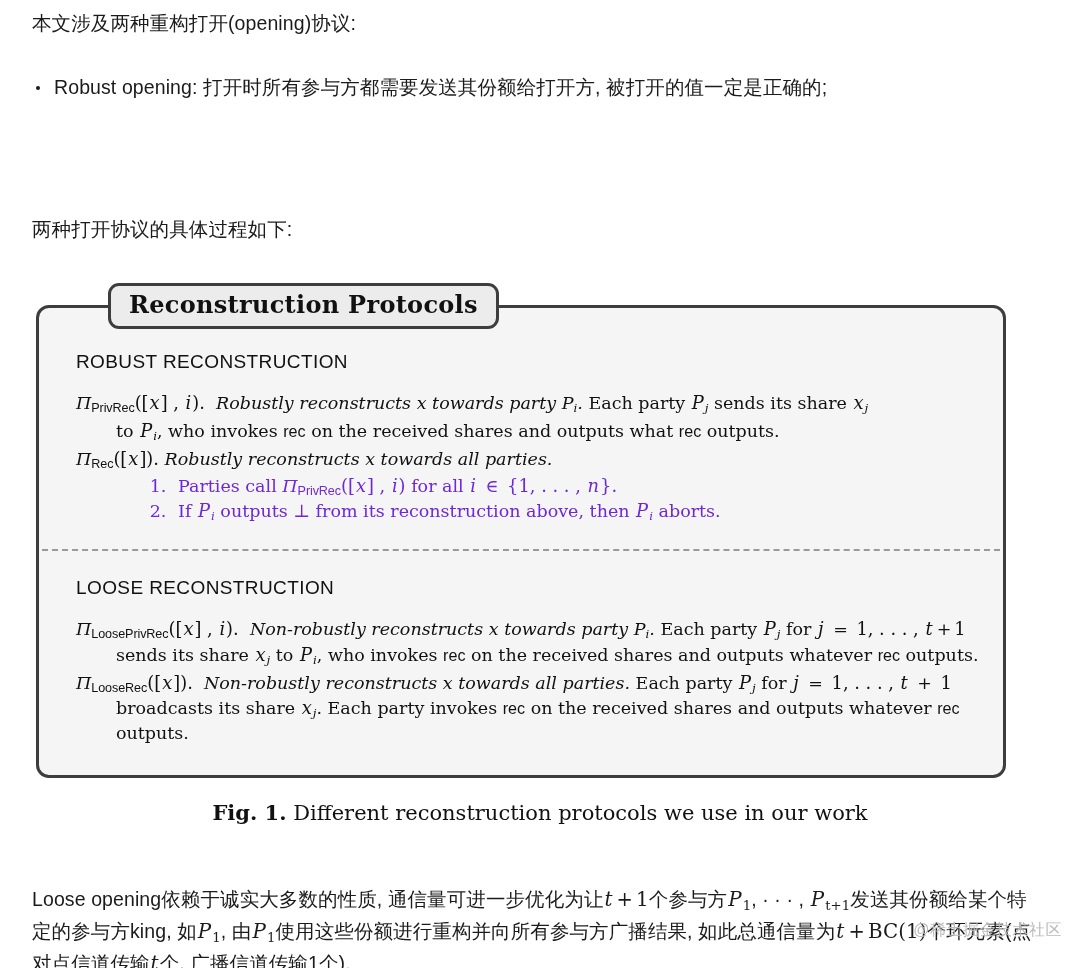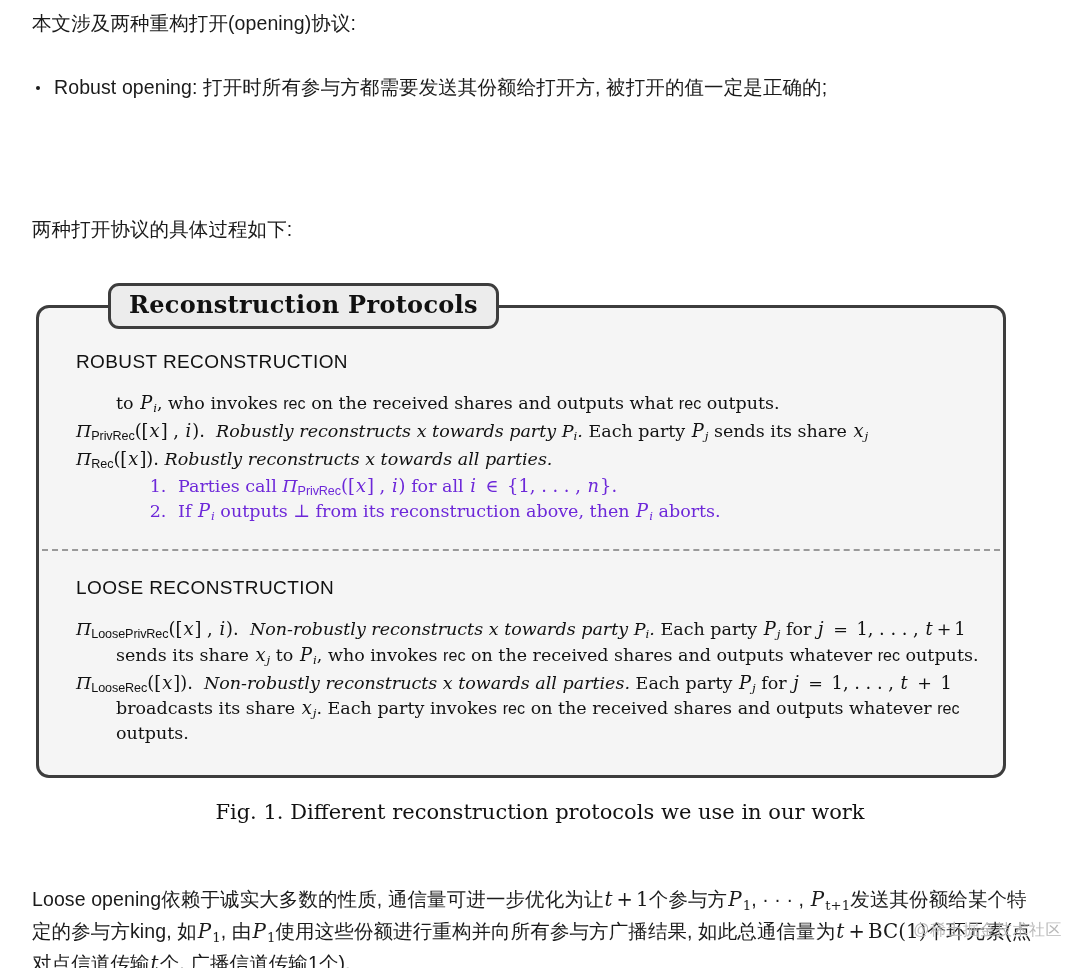--- a/index.html
+++ b/index.html
@@ -225,21 +225,21 @@
   .caption {
     position: absolute;
     left: 0;
     top: 800px;
     width: 1080px;
     text-align: center;
     font-family: "DejaVu Serif", "Liberation Serif", serif;
     font-size: 21px;
     color: #111;
   }
-  .caption b { font-weight: normal; }
+  .caption b { font-weight: bold; }
 
   
   .tail {
     position: absolute;
     left: 32px;
     top: 884px;
     width: 1000px;
   }
 
   .watermark {
@@ -273,27 +273,27 @@
   <div class="fig-wrap">
 
     <div class="fig-box"></div>
 
     <div class="fig-title">Reconstruction Protocols</div>
 
     <div class="fig-inner">
 
       <div class="sec-head">ROBUST RECONSTRUCTION</div>
 
-      <p class="proto cont">
-        to <span class="mi">P</span><sub class="ms">i</sub>, who invokes <span class="mono-rec">rec</span> on the received shares and outputs what <span class="mono-rec">rec</span> outputs.
-      </p>
       <p class="proto">
         <span class="pname">Π</span><span class="psub">PrivRec</span><span class="mn">([</span><span class="mi">x</span><span class="mn">] ,</span> <span class="mi">i</span><span class="mn">).</span>
         <span class="desc">&nbsp;Robustly reconstructs x towards party P<sub class="ms">i</sub>.</span>
         <span>Each party <span class="mi">P</span><sub class="ms">j</sub> sends its share <span class="mi">x</span><sub class="ms">j</sub></span>
+      </p>
+      <p class="proto cont">
+        to <span class="mi">P</span><sub class="ms">i</sub>, who invokes <span class="mono-rec">rec</span> on the received shares and outputs what <span class="mono-rec">rec</span> outputs.
       </p>
 
       <p class="proto">
         <span class="pname">Π</span><span class="psub">Rec</span><span class="mn">([</span><span class="mi">x</span><span class="mn">]).</span>
         <span class="desc">Robustly reconstructs x towards all parties.</span>
       </p>
 
       <ol class="steps">
         <li>
           Parties call <span class="pname">Π</span><span class="psub">PrivRec</span><span class="mn">([</span><span class="mi">x</span><span class="mn">] ,</span> <span class="mi">i</span><span class="mn">)</span> for all <span class="mi">i</span> <span class="mop">∈</span> <span class="mn">{1, . . . , </span><span class="mi">n</span><span class="mn">}.</span>

